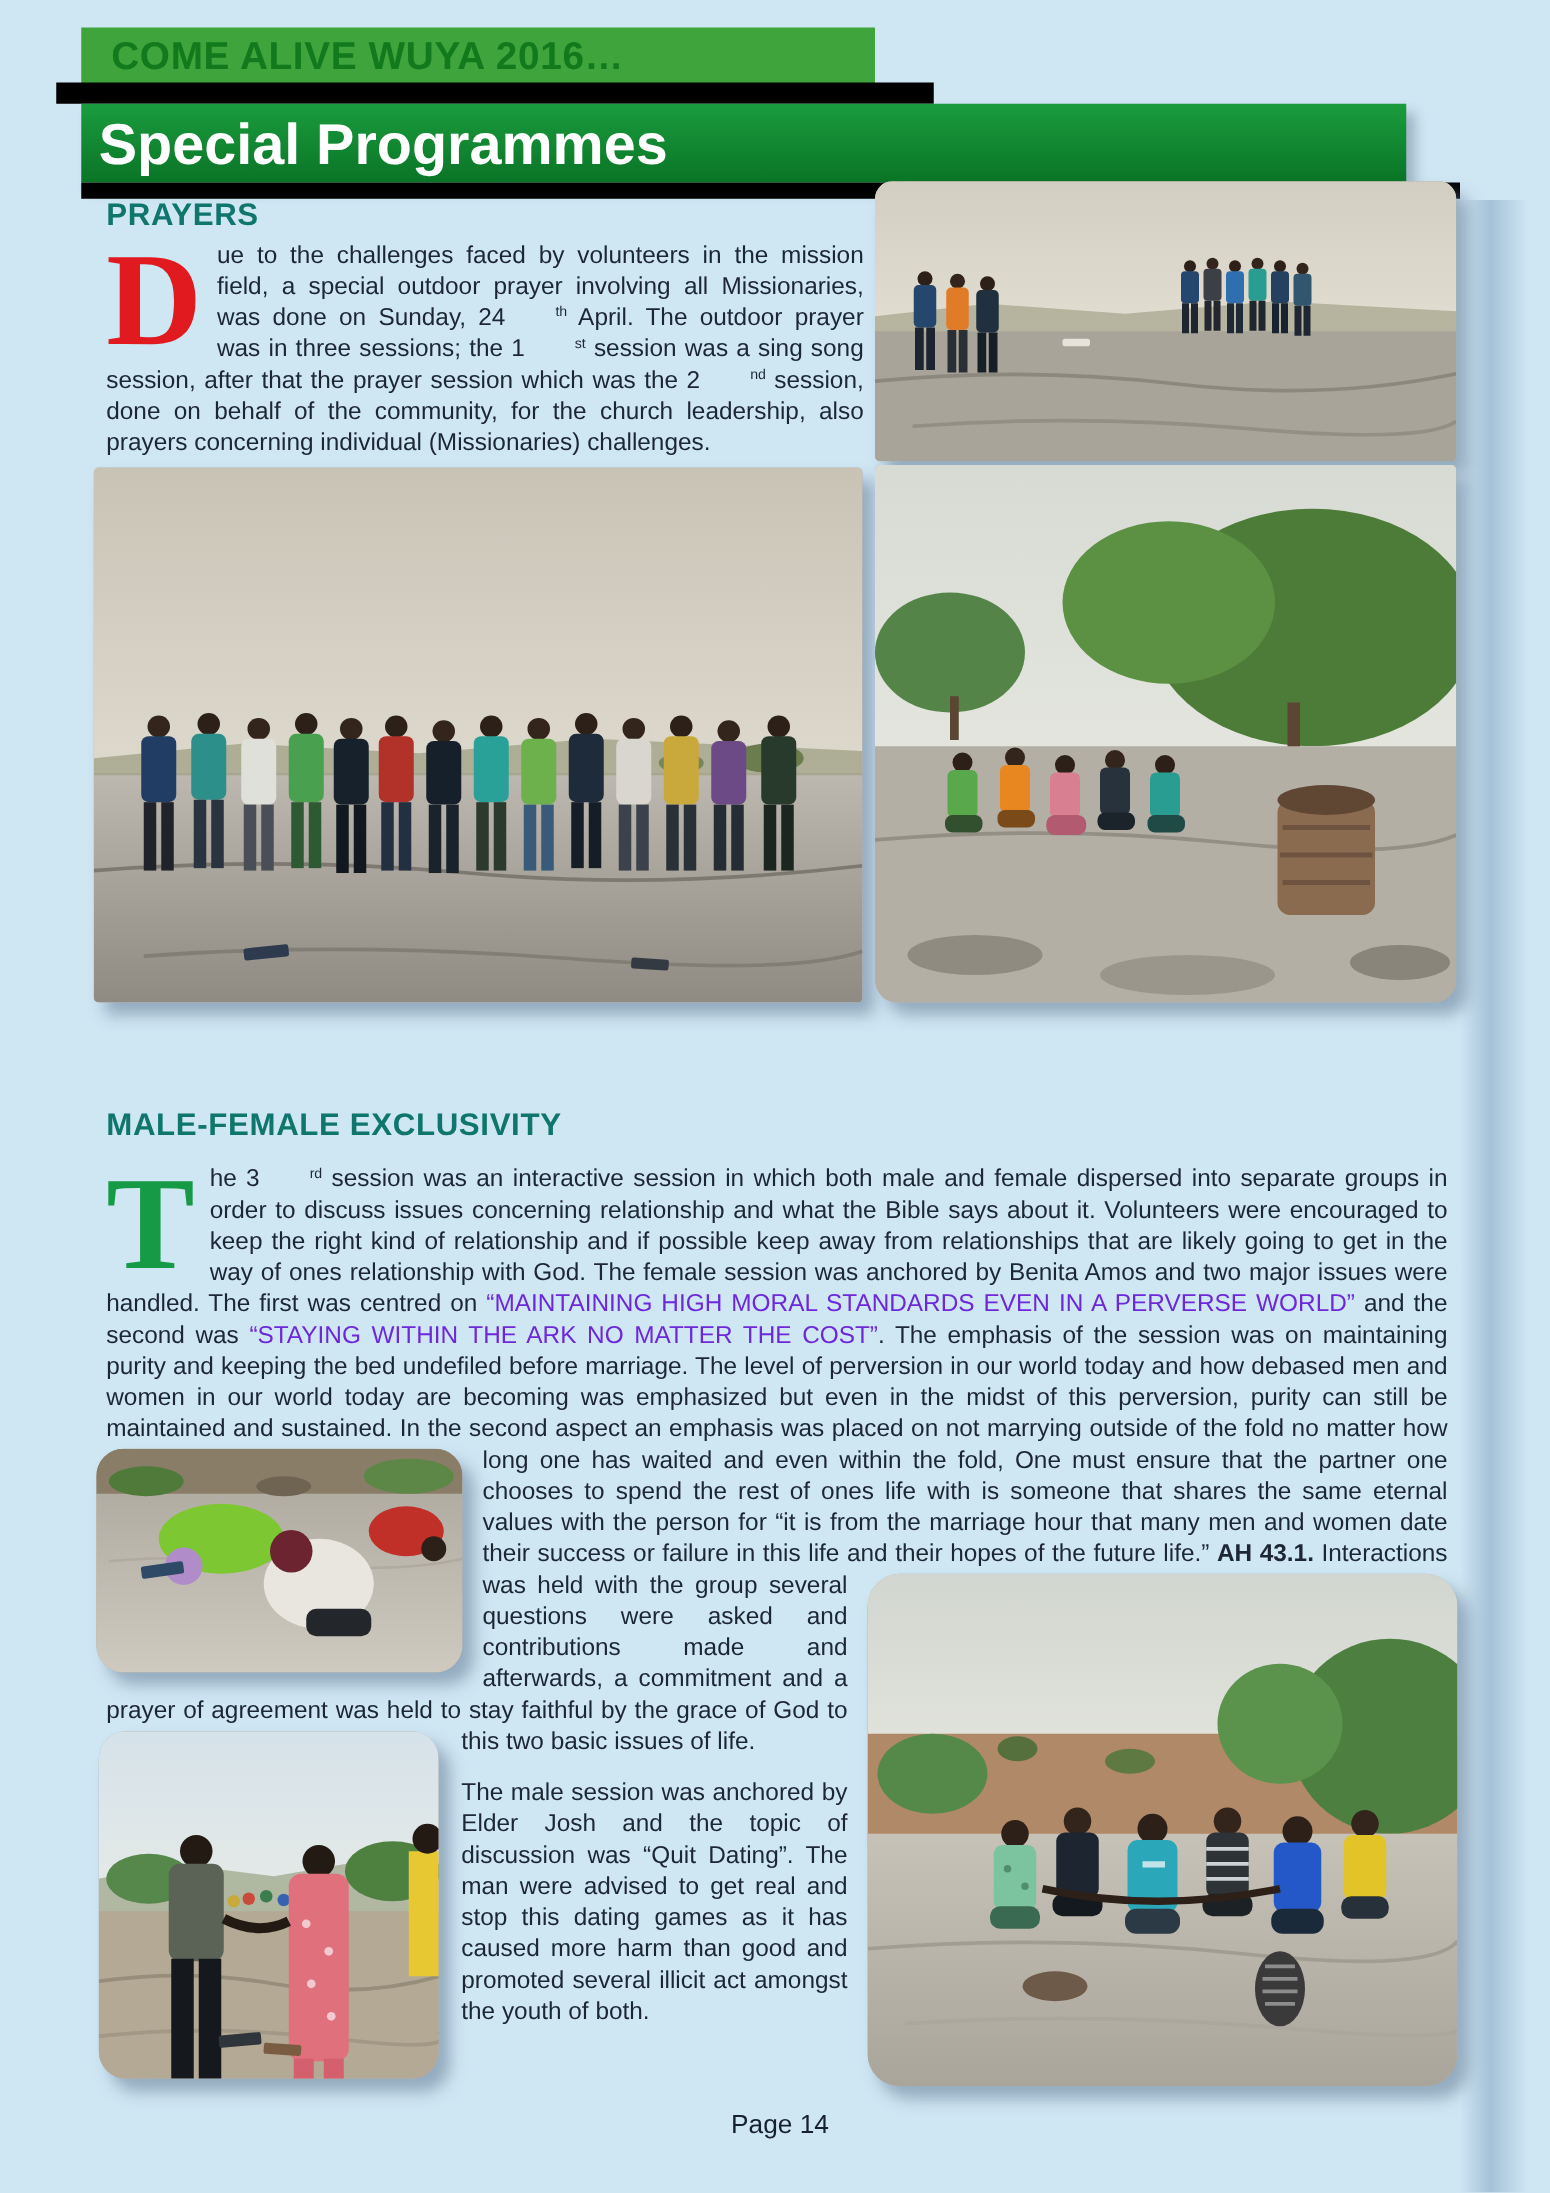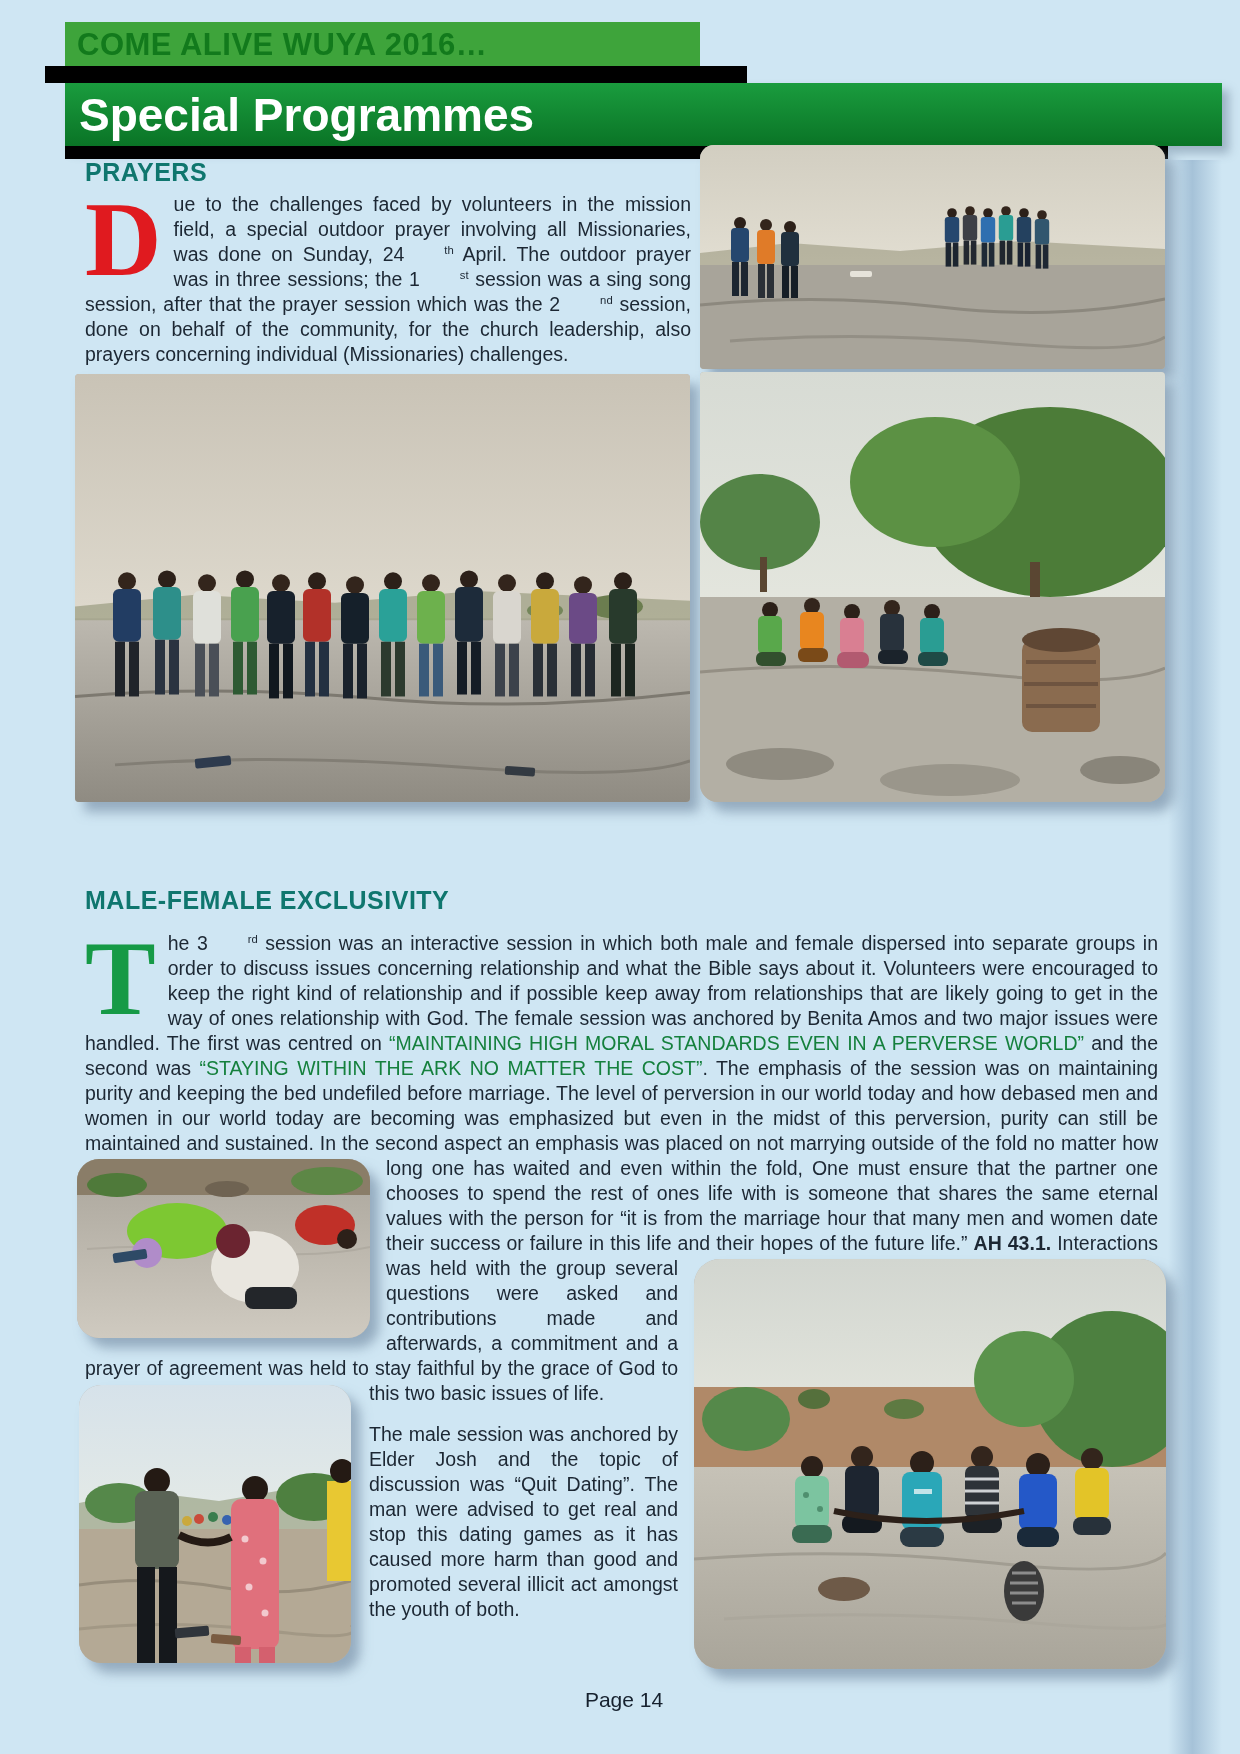--- a/index.html
+++ b/index.html
@@ -8,44 +8,44 @@
     background:#cfe6f3;
     font-family:"Liberation Sans", sans-serif;
     color:#1c2733;
   }
   
   .kicker-banner{
     position:absolute;left:65px;top:22px;width:635px;height:46px;
     background:#3ea43b;display:flex;align-items:center;
   }
   .kicker-banner span{
-    font-size:31px;font-weight:bold;color:#127a1c;padding-left:12px;letter-spacing:.5px;
+    font-size:31px;font-weight:bold;color:#127a1c;padding-left:24px;letter-spacing:.5px;
   }
   .bar1{position:absolute;left:45px;top:66px;width:702px;height:17px;background:#000;}
   .title-banner{
-    position:absolute;left:65px;top:83px;width:1157px;height:63px;
+    position:absolute;left:65px;top:83px;width:1060px;height:63px;
     background:linear-gradient(#1a9c3e,#0a7426);
     display:flex;align-items:center;
     box-shadow:7px 7px 9px rgba(95,118,140,.45);
   }
   .title-banner span{font-size:46px;font-weight:bold;color:#ffffff;padding-left:14px;}
   .bar2{position:absolute;left:65px;top:146px;width:1103px;height:13px;background:#000;}
   .right-strip{
     position:absolute;left:1168px;top:160px;width:54px;height:1594px;
     background:linear-gradient(to right, rgba(207,230,243,0), rgba(124,158,189,.50) 45%, rgba(207,230,243,0));
   }
   
   h2.section-heading{
     margin:0;font-size:25px;font-weight:bold;color:#0f766e;letter-spacing:.5px;
   }
   .bodytext{
     font-size:19.5px;line-height:25px;text-align:justify;color:#1c2733;
   }
   sup{font-size:.58em;line-height:0;vertical-align:super;padding-left:40px;}
-  .seg-blue{color:#15803d;}
+  .seg-blue{color:#6d28d9;}
   .seg-bi{font-weight:bold;}
   .dropcap{
     float:left;font-family:"Liberation Serif", serif;font-weight:bold;
     font-size:106px;line-height:76px;padding-top:8px;margin:2px 12px 0 0;
   }
   .dropcap-red{color:#e01a1f;}
   .dropcap-green{color:#169a46;}
   
   .prayers-heading{position:absolute;left:85px;top:158px;}
   .prayers-text{position:absolute;left:85px;top:192px;width:606px;}

